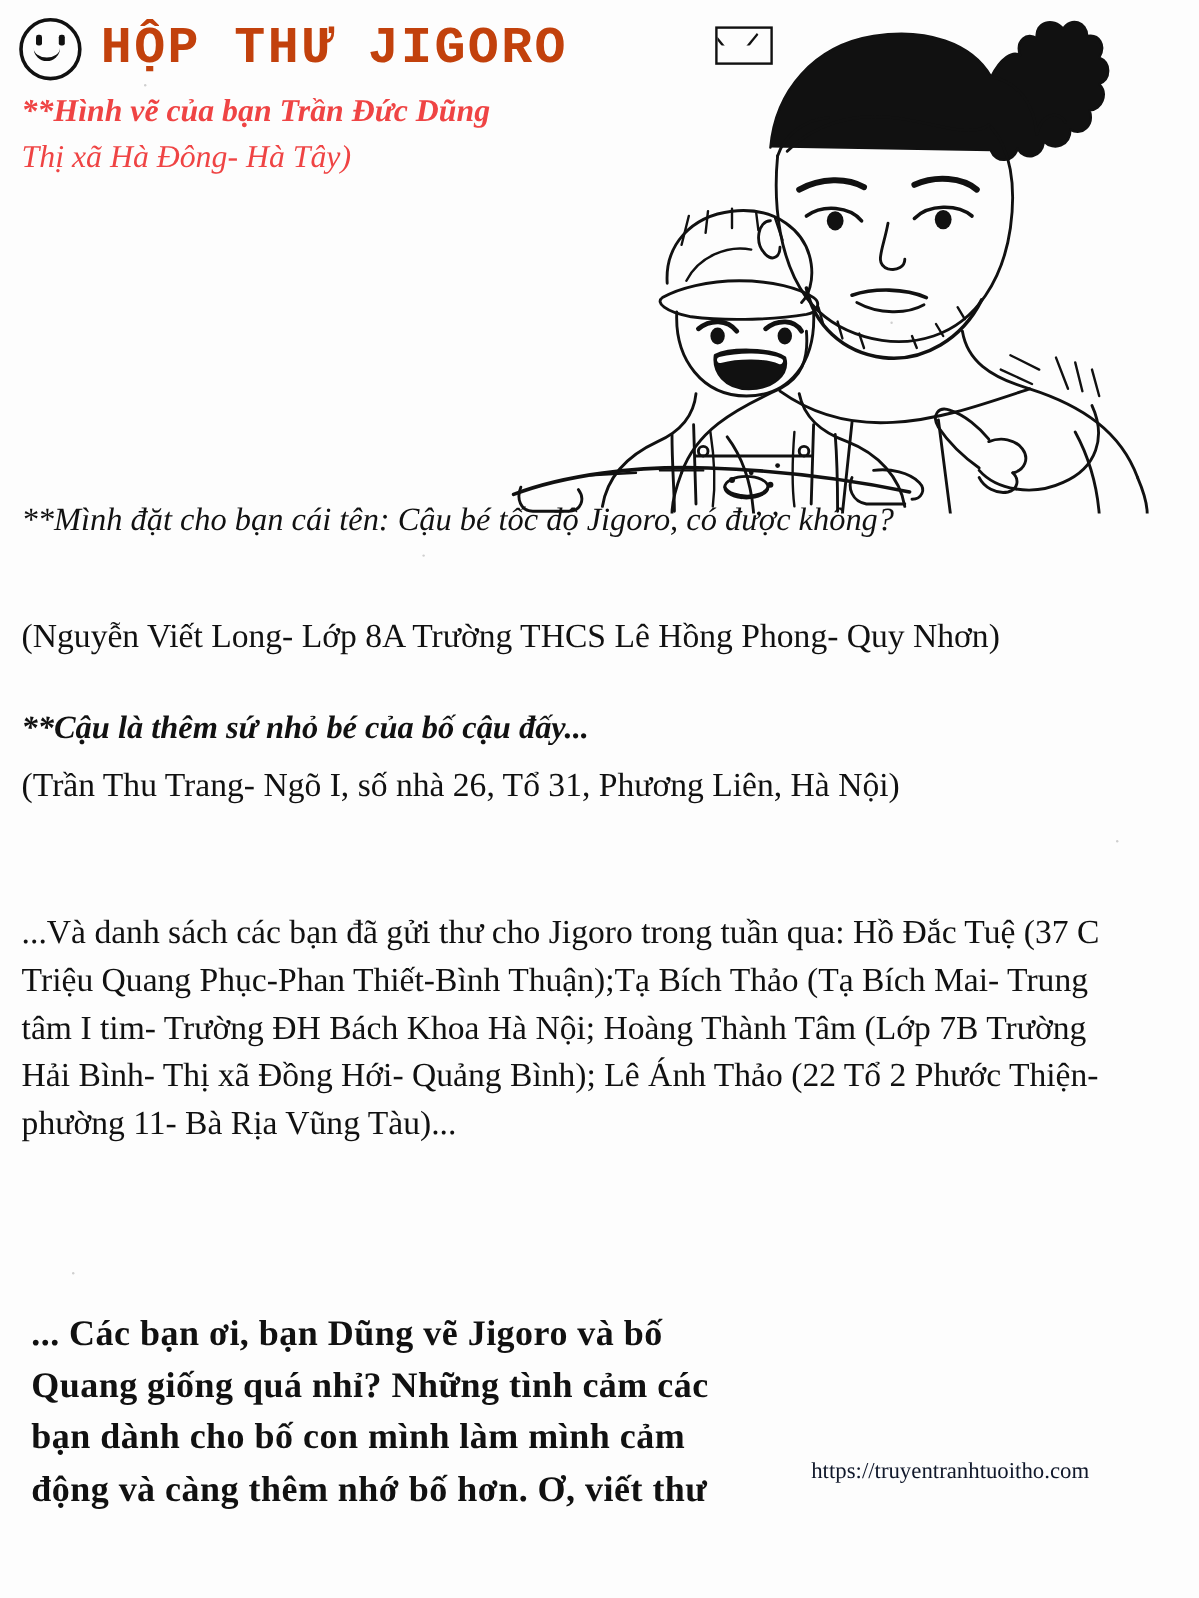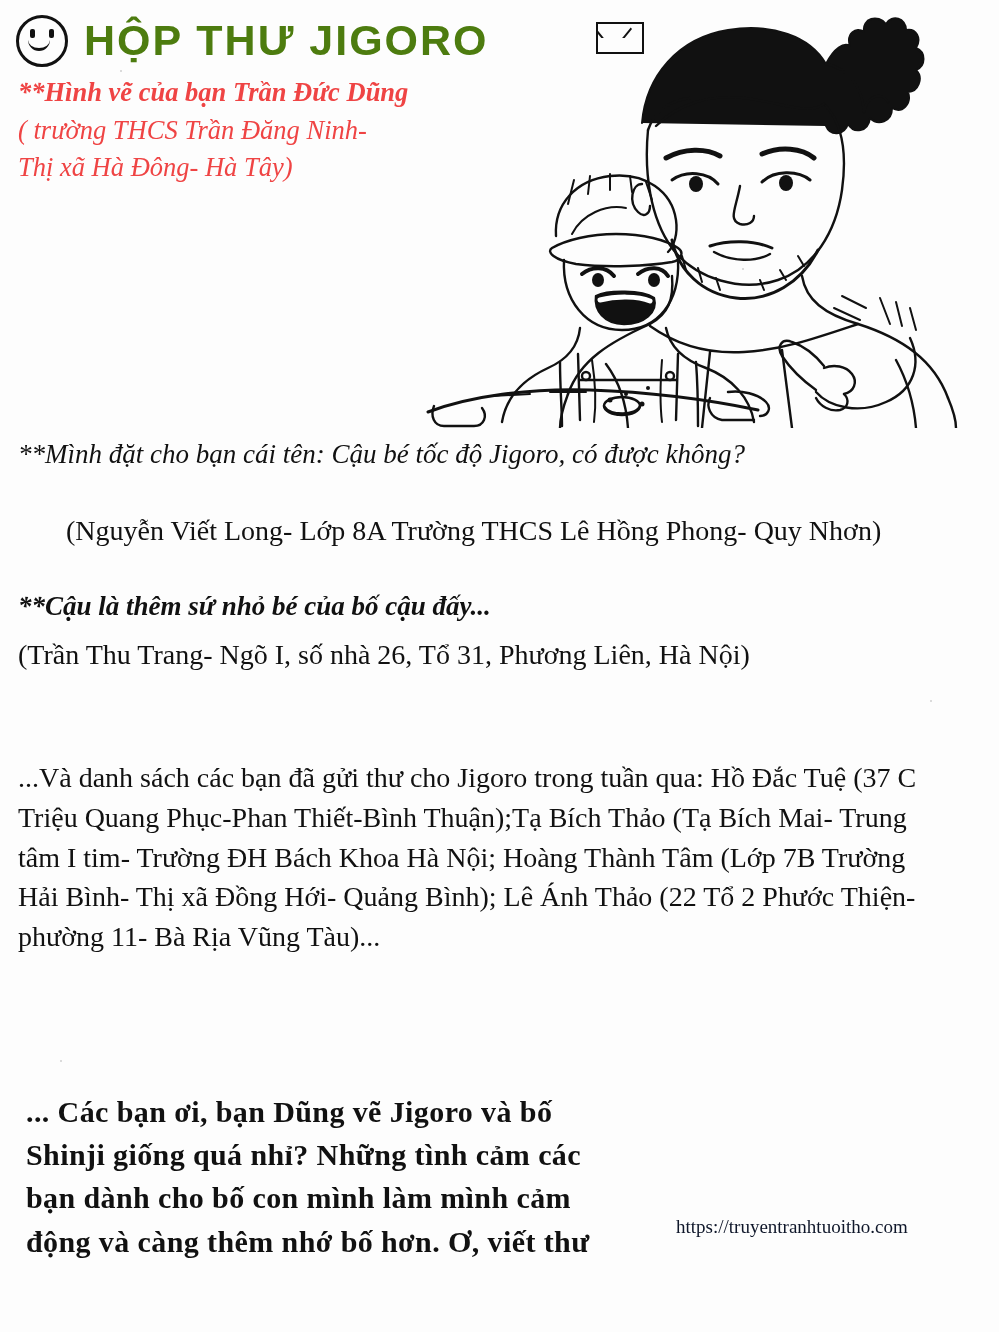--- a/index.html
+++ b/index.html
@@ -56,25 +56,25 @@
   .smiley .mouth {
     position: absolute;
     left: 9px;
     top: 16px;
     width: 22px;
     height: 14px;
     border-bottom: 3px solid #111;
     border-radius: 0 0 18px 18px;
   }
   .title {
-    font-family: Liberation Sans, sans-serif;
+    font-family: Liberation Mono, monospace;
     font-weight: bold;
     font-size: 43px;
     letter-spacing: 2px;
-    color: #4d7c0f;
+    color: #c2410c;
     white-space: nowrap;
     line-height: 1;
     margin-top: 2px;
   }
   .envelope {
     position: absolute;
     left: 596px;
     top: 22px;
     width: 48px;
     height: 32px;
@@ -129,33 +129,32 @@
     height: 420px;
   }
 
   
   .blk {
     position: absolute;
     color: #111;
   }
   .b1 {
     left: 18px;
-    top: 436px;
+    top: 415px;
     width: 900px;
     font-style: italic;
     font-size: 27px;
     line-height: 1.35;
   }
   .b2 {
     left: 18px;
     top: 512px;
     width: 900px;
     font-size: 28px;
     line-height: 1.36;
-    margin-left: 48px;
   }
   .b3 {
     left: 18px;
     top: 588px;
     width: 900px;
     font-style: italic;
     font-weight: bold;
     font-size: 27px;
     line-height: 1.35;
   }
@@ -227,21 +226,20 @@
     <div class="title">HỘP THƯ JIGORO</div>
   </div>
 
   <div class="envelope">
     <span class="body"></span>
     <span class="flap"></span>
   </div>
 
   <div class="intro">
     <div class="ln b">**Hình vẽ của bạn Trần Đức Dũng</div>
-    <div class="ln">( trường THCS Trần Đăng Ninh-</div>
     <div class="ln">Thị xã Hà Đông- Hà Tây)</div>
   </div>
 
   <div class="illu">
     <svg viewBox="0 0 580 420" width="580" height="420" xmlns="http://www.w3.org/2000/svg">
       <g fill="none" stroke="#111" stroke-width="2.4" stroke-linecap="round" stroke-linejoin="round">
 
         <path d="M232 115 C236 68 268 30 318 22 C362 15 400 28 416 56 C424 40 434 34 440 38 C436 26 446 18 454 24 C452 10 468 6 476 16 C482 6 496 10 496 22 C506 20 512 30 506 40 C516 44 516 58 506 62 C514 70 508 84 498 84 C502 96 492 106 482 100 C482 114 468 118 460 110 C458 124 444 126 438 116 C434 128 420 128 416 118" fill="#111" stroke="#111" stroke-width="2"></path>
         <path d="M416 56 C438 60 452 78 454 104 C458 86 472 84 478 94"></path>
 
@@ -335,21 +333,21 @@
   </div>
 
   <div class="blk b1">**Mình đặt cho bạn cái tên: Cậu bé tốc độ Jigoro, có được không?</div>
   <div class="blk b2">(Nguyễn Viết Long- Lớp 8A Trường THCS Lê Hồng Phong- Quy Nhơn)</div>
   <div class="blk b3">**Cậu là thêm sứ nhỏ bé của bố cậu đấy...</div>
   <div class="blk b4">(Trần Thu Trang- Ngõ I, số nhà 26, Tổ 31, Phương Liên, Hà Nội)</div>
   <div class="blk b5">...Và danh sách các bạn đã gửi thư cho Jigoro trong tuần qua: Hồ Đắc Tuệ (37 C Triệu Quang Phục-Phan Thiết-Bình Thuận);Tạ Bích Thảo (Tạ Bích Mai- Trung tâm I tim- Trường ĐH Bách Khoa Hà Nội; Hoàng Thành Tâm (Lớp 7B Trường Hải Bình- Thị xã Đồng Hới- Quảng Bình); Lê Ánh Thảo (22 Tổ 2 Phước Thiện- phường 11- Bà Rịa Vũng Tàu)...</div>
 
   <div class="blk b6">
     <span class="ln">... Các bạn ơi, bạn Dũng vẽ Jigoro và bố</span>
-    <span class="ln">Shinji giống quá nhỉ? Những tình cảm các</span>
+    <span class="ln">Quang giống quá nhỉ? Những tình cảm các</span>
     <span class="ln">bạn dành cho bố con mình làm mình cảm</span>
     <span class="ln">động và càng thêm nhớ bố hơn. Ơ, viết thư</span>
   </div>
 
   <div class="wm-url">https://truyentranhtuoitho.com</div>
 
   <span class="speck" style="left:120px; top:70px;"></span>
   <span class="speck" style="left:352px; top:462px;"></span>
   <span class="speck" style="left:742px; top:268px;"></span>
   <span class="speck" style="left:930px; top:700px;"></span>

